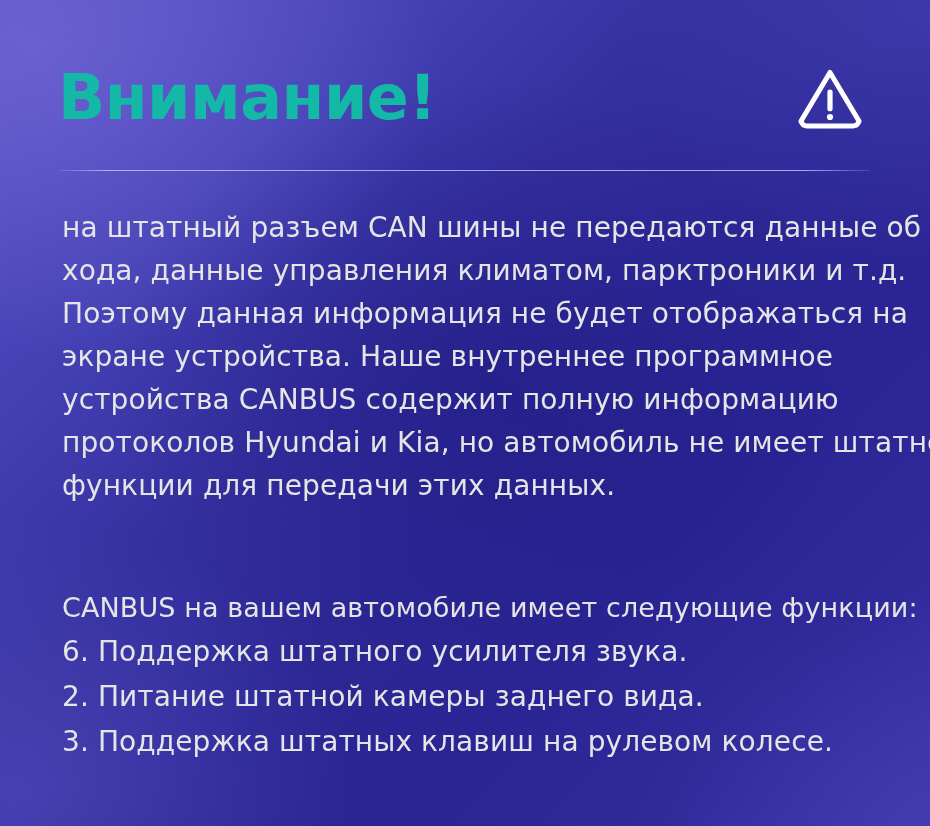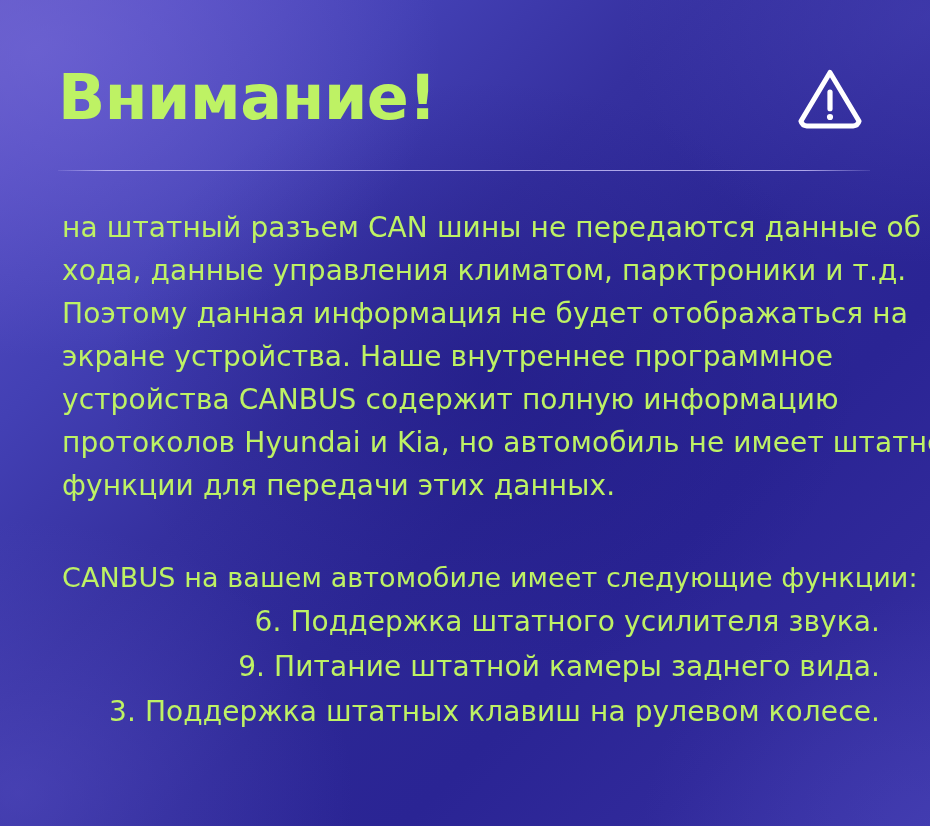--- a/index.html
+++ b/index.html
@@ -61,21 +61,21 @@
     position: absolute;
     left: 58px;
     right: 58px;
     top: 52px;
     height: 92px;
     display: flex;
     align-items: center;
     justify-content: space-between;
   }
   .title {
-    color: #bef264;
+    color: #14b8a6;
     font-size: 62px;
     font-weight: 700;
     letter-spacing: -0.5px;
     line-height: 1;
     white-space: nowrap;
     margin: 0;
   }
   .warn-icon {
     width: 76px;
     height: 76px;
@@ -102,28 +102,27 @@
   .body-block {
     position: absolute;
     left: 62px;
     width: 818px;
     color: #ffffff;
   }
   .paragraph {
     top: 206px;
   }
   .list-block {
-    top: 556px;
-    text-align: right;
+    top: 586px;
   }
   .line {
     font-size: 28px;
     font-weight: 400;
     line-height: 43px;
-    color: #bef264;
+    color: #e5e5e5;
     white-space: nowrap;
     letter-spacing: 0.1px;
   }
   .list-intro {
     font-size: 27px;
     line-height: 43px;
   }
   .list-item {
     font-size: 28px;
     line-height: 45px;
@@ -157,18 +156,18 @@
       <div class="line">Поэтому данная информация не будет отображаться на</div>
       <div class="line">экране устройства. Наше внутреннее программное</div>
       <div class="line">устройства CANBUS содержит полную информацию</div>
       <div class="line">протоколов Hyundai и Kia, но автомобиль не имеет штатной</div>
       <div class="line">функции для передачи этих данных.</div>
     </div>
 
     <div class="body-block list-block">
       <div class="line list-intro">CANBUS на вашем автомобиле имеет следующие функции:</div>
       <div class="line list-item">6. Поддержка штатного усилителя звука.</div>
-      <div class="line list-item">9. Питание штатной камеры заднего вида.</div>
+      <div class="line list-item">2. Питание штатной камеры заднего вида.</div>
       <div class="line list-item">3. Поддержка штатных клавиш на рулевом колесе.</div>
     </div>
 
   </div>
 </div>
 
 </body></html>

